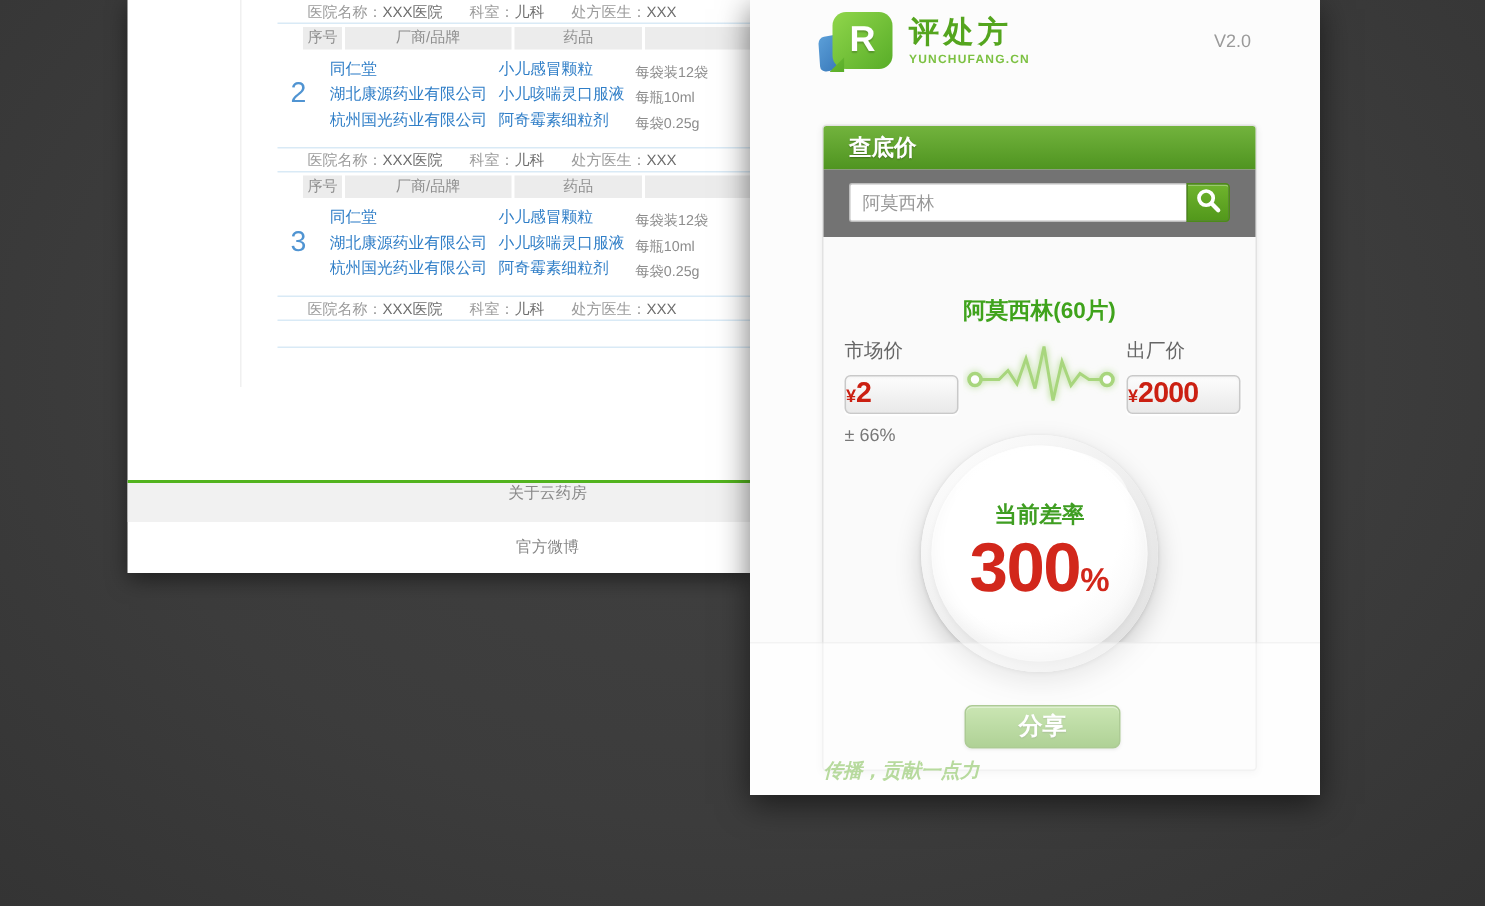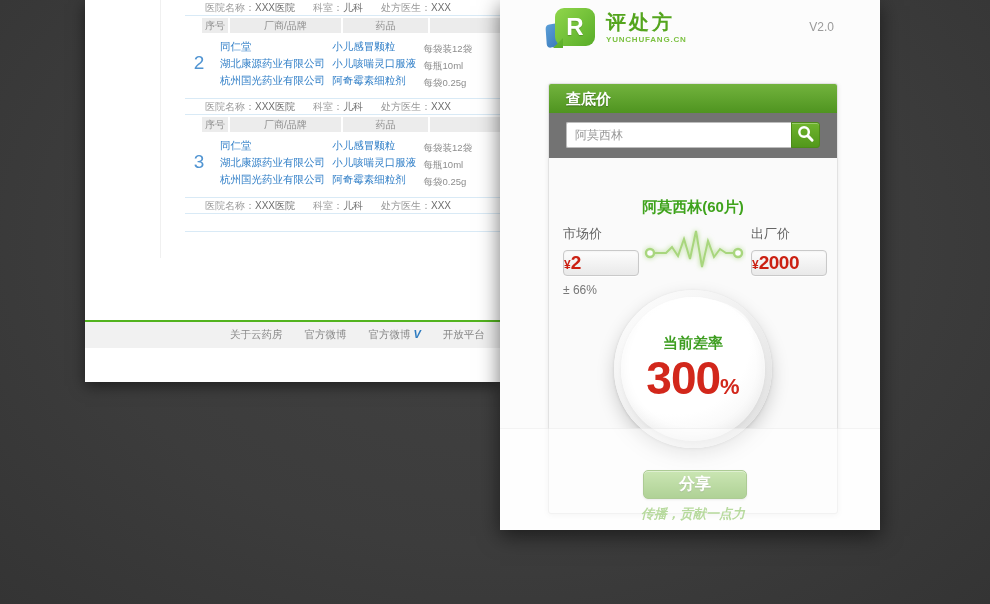--- a/index.html
+++ b/index.html
@@ -40,21 +40,21 @@
     display:block; color:#2f7ec7; font-size:10.5px; line-height:17px; text-decoration:none;
     white-space:nowrap; overflow:hidden;
   }
   .spec-line { font-size:9.5px; color:#8d8d8d; line-height:17px; white-space:nowrap; }
   .empty-row { height:18px; border-bottom:1px solid #d9eaf6; }
 
   .page-footer { position:absolute; left:0; top:320px; width:100%; }
   .footer-green-line { height:2px; background:#52b31e; }
   .footer-bar {
     height:26px; background:#f1f1f1; display:flex; align-items:center;
-    gap:22px; padding-left:145px; font-size:10.5px; color:#888;
+    gap:22px; padding-left:145px; font-size:10.5px; color:#888;flex-direction:column;
   }
   .footer-bar a { color:#888; text-decoration:none; white-space:nowrap; }
   .weibo-v { color:#2b7ac0; font-weight:bold; font-style:italic; font-size:11px; margin-left:3px; }
 
   
   .sheet-right {
     position:absolute; left:500px; top:0; width:380px; height:530px;
     background:#fcfcfc; box-shadow:0 6px 20px rgba(0,0,0,0.55);
   }
   .sheet-fold {
@@ -155,21 +155,21 @@
   .gauge-value .pct { font-size:22px; font-weight:bold; }
 
   .share-btn {
     position:absolute; left:94px; top:312px; width:104px; height:29px;
     border:1px solid #4a8c16; border-radius:5px;
     background:linear-gradient(#8ac757,#4f9a17);
     color:#fff; font-size:16px; font-weight:bold; text-shadow:0 1px 1px rgba(0,0,0,0.3);
     box-shadow:0 1px 2px rgba(0,0,0,0.15), inset 0 1px 0 rgba(255,255,255,0.4);
     cursor:pointer; font-family:"Liberation Sans","DejaVu Sans",sans-serif;
   }
-  .tagline { position:absolute; top:347px; width:100%; text-align:center;
+  .tagline { position:absolute; top:347px; width:100%; 
     color:#61ad28; font-size:13px; font-weight:bold; font-style:italic; }
 </style>
 </head>
 <body>
 
 <div class="sheet-left">
   <div class="content-divider"></div>
   <div class="page-content">
 
     <div class="hospital-row">

